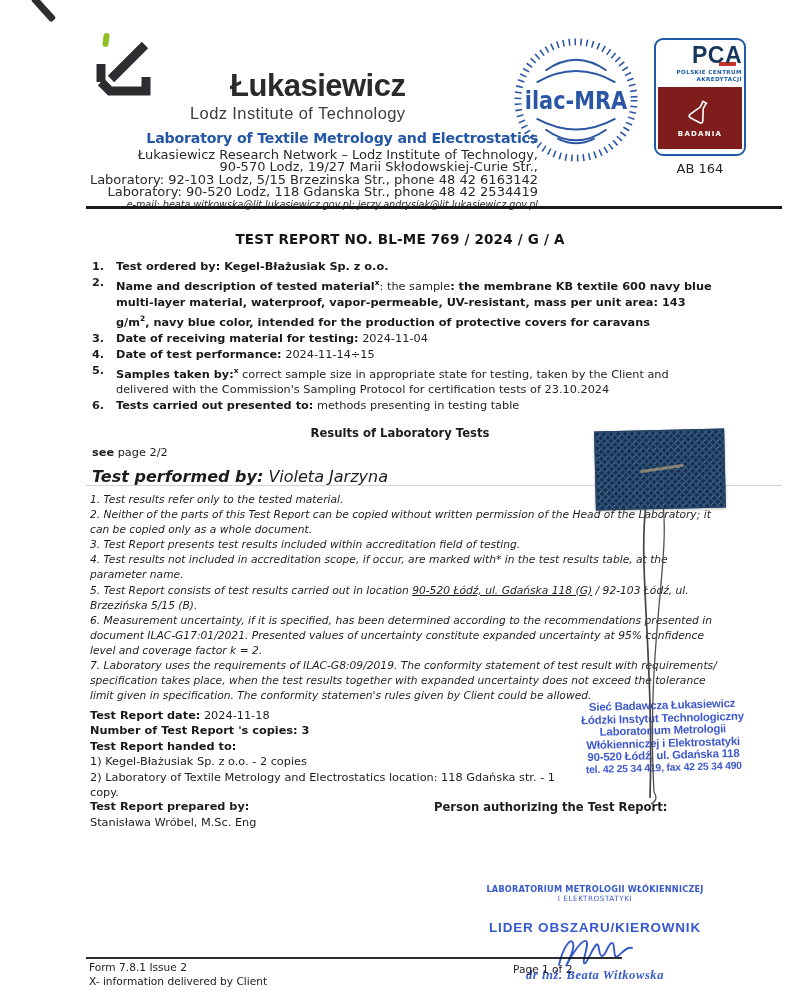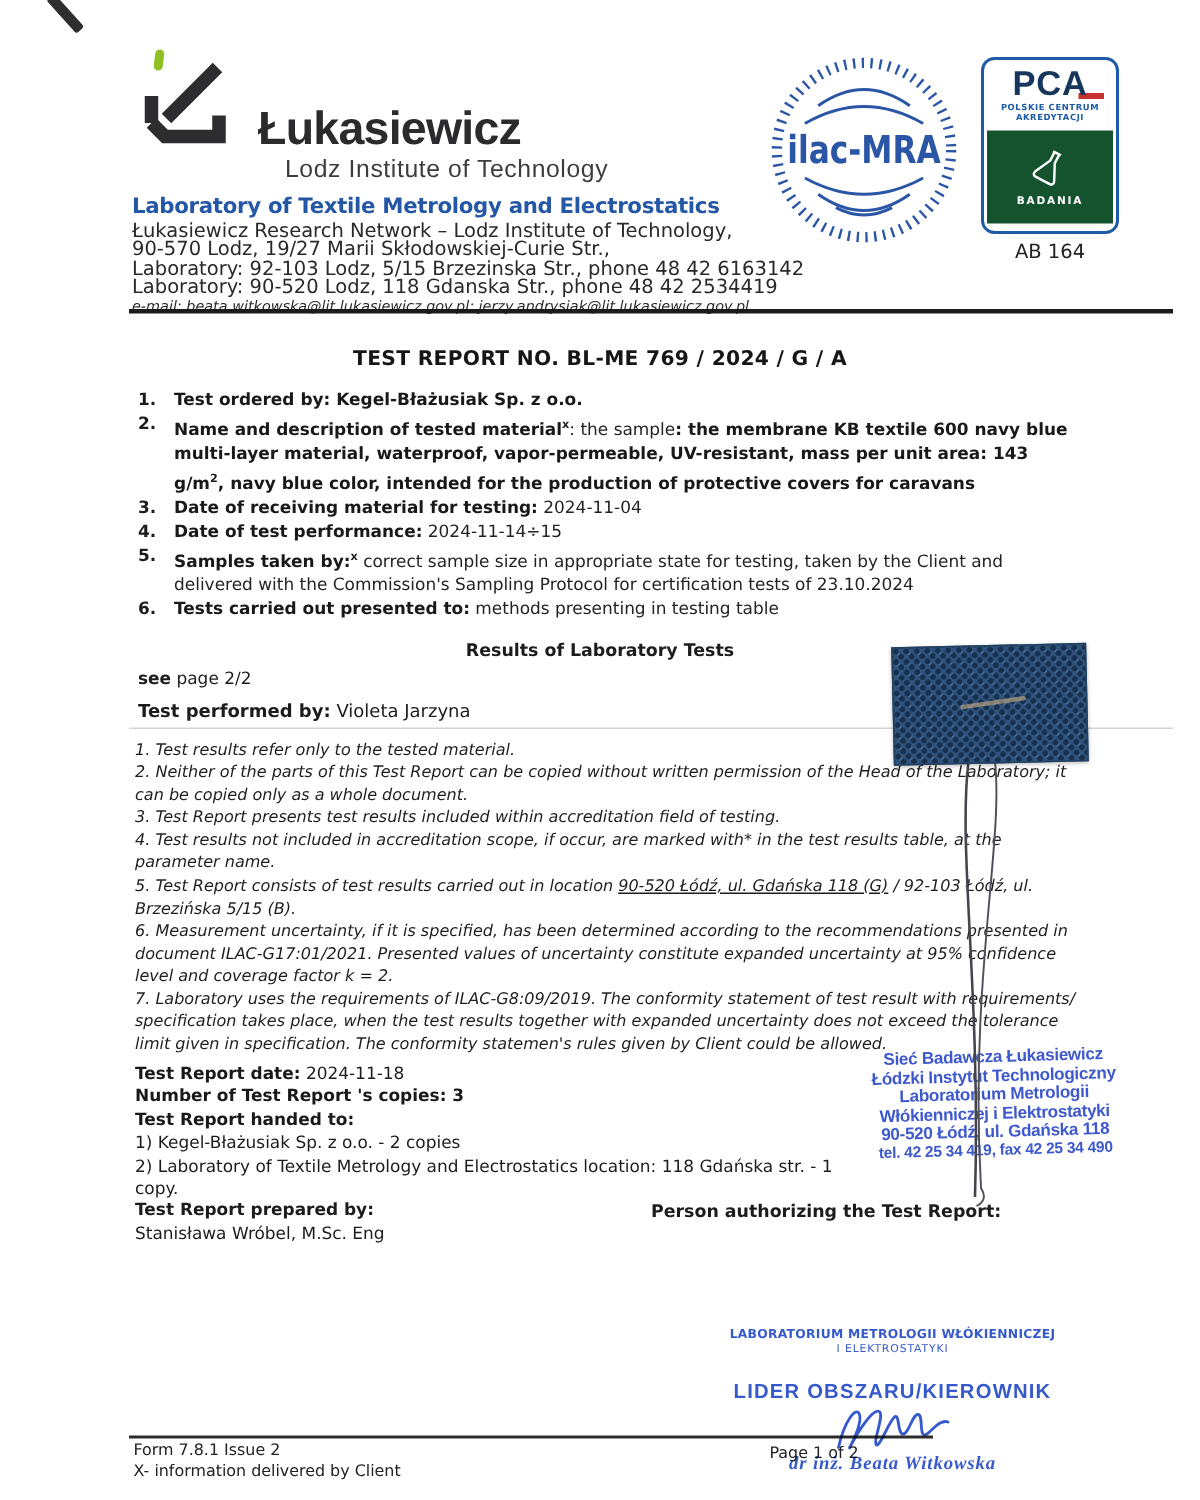--- a/index.html
+++ b/index.html
@@ -2,64 +2,64 @@
 <html><head>
 <meta charset="utf-8">
 <style>
   html,body{margin:0;padding:0;background:#e9e9e9;}
   .page{position:relative;width:800px;height:1000px;background:#ffffff;overflow:hidden;
         font-family:"DejaVu Sans","Liberation Sans",sans-serif;color:#1c1c1e;}
   
   .corner-mark{position:absolute;left:40px;top:-6px;width:7px;height:30px;background:#2e2e2e;
                transform:rotate(-42deg);border-radius:2px;}
   
-  .header-left{position:absolute;left:88px;top:30px;width:450px;}
+  .header-left{position:absolute;left:88px;top:30px;width:450px;text-align:right;}
   .logo-row{display:flex;align-items:flex-start;}
   .logo-mark{flex:0 0 auto;}
   .brand-block{margin-left:12px;padding-top:40px;}
   .brand{font-family:"Liberation Sans",sans-serif;font-size:31px;font-weight:bold;color:#2b2b2e;
          letter-spacing:-0.5px;line-height:1;}
   .brand-sub{font-family:"Liberation Sans",sans-serif;font-size:16.5px;color:#3d3d40;
              letter-spacing:0.4px;margin:3px 0 0 18px;}
   .lab-title{font-size:14.2px;font-weight:bold;color:#2457a5;margin-top:7px;letter-spacing:-0.2px;}
   .addr{font-size:13px;line-height:12.3px;color:#29292b;margin-top:3px;}
   .addr div{white-space:nowrap;}
   .email{font-size:9.6px;font-style:italic;color:#29292b;margin-top:1px;white-space:nowrap;}
   .top-rule{position:absolute;left:86px;top:206px;width:696px;height:3px;background:#1b1b1b;}
   
   .ilac{position:absolute;left:512px;top:36px;}
   .pca-wrap{position:absolute;left:654px;top:38px;width:92px;text-align:center;}
   .pca-badge{width:84px;border:2.5px solid #1d5ba6;border-radius:9px;background:#fff;
-             padding:4px 2px 5px 2px;margin:0 auto;}
+             padding:4px 2px 5px 2px;margin:0 auto;text-align:right;}
   .pca-name{font-family:"Liberation Sans",sans-serif;font-size:23px;font-weight:bold;
             color:#16365c;line-height:1;letter-spacing:0.5px;}
   .pca-name::after{content:"";display:block;width:17px;height:3.5px;background:#c8322e;
                    margin:-5px 6px 3px auto;}
   .pca-sub{font-size:5.6px;font-weight:bold;color:#1d5ba6;letter-spacing:0.4px;line-height:7px;}
-  .pca-box{background:#14532d;margin-top:4px;height:62px;display:flex;flex-direction:column;
+  .pca-box{background:#7f1d1d;margin-top:4px;height:62px;display:flex;flex-direction:column;
            align-items:center;justify-content:center;}
   .pca-box-label{font-size:7px;font-weight:bold;color:#fff;letter-spacing:1.2px;margin-top:5px;}
   .pca-cert{font-size:13px;color:#222;margin-top:5px;font-family:"DejaVu Sans",sans-serif;}
   
   .title{position:absolute;left:0;top:231px;width:100%;text-align:center;font-size:13.5px;
          font-weight:bold;color:#161618;letter-spacing:0.2px;}
   
   .items{position:absolute;left:92px;top:259px;width:624px;font-size:11.3px;line-height:16px;}
   .item{display:flex;}
   .item .num{flex:0 0 24px;font-weight:bold;}
   .item .itext{flex:1;}
   .item b{font-weight:bold;color:#19191b;}
   .item .reg{font-weight:normal;color:#232325;}
   sup.xmark{font-size:7.5px;vertical-align:super;font-weight:bold;}
   sup.bsup{font-size:7.5px;vertical-align:super;font-weight:bold;}
   
   .results-heading{position:absolute;left:0;top:426px;width:100%;text-align:center;
                    font-size:11.6px;font-weight:bold;}
   .see-line{position:absolute;left:92px;top:446px;font-size:11.3px;}
-  .performed-line{position:absolute;left:92px;top:467px;font-size:12px;}
+  .performed-line{position:absolute;left:92px;top:467px;font-size:16px;font-style:italic;}
   .thin-rule{position:absolute;left:86px;top:485px;width:696px;height:1px;background:#d4d4d4;}
   
   .notes{position:absolute;left:90px;top:492px;width:632px;font-size:10.7px;font-style:italic;
          line-height:15.1px;color:#1e1e20;}
   .notes p{margin:0;}
   .uline{text-decoration:underline;}
   
   .swatch{position:absolute;left:595px;top:430px;width:128px;height:77px;z-index:6;
           background-color:#31547c;
           background-image:

